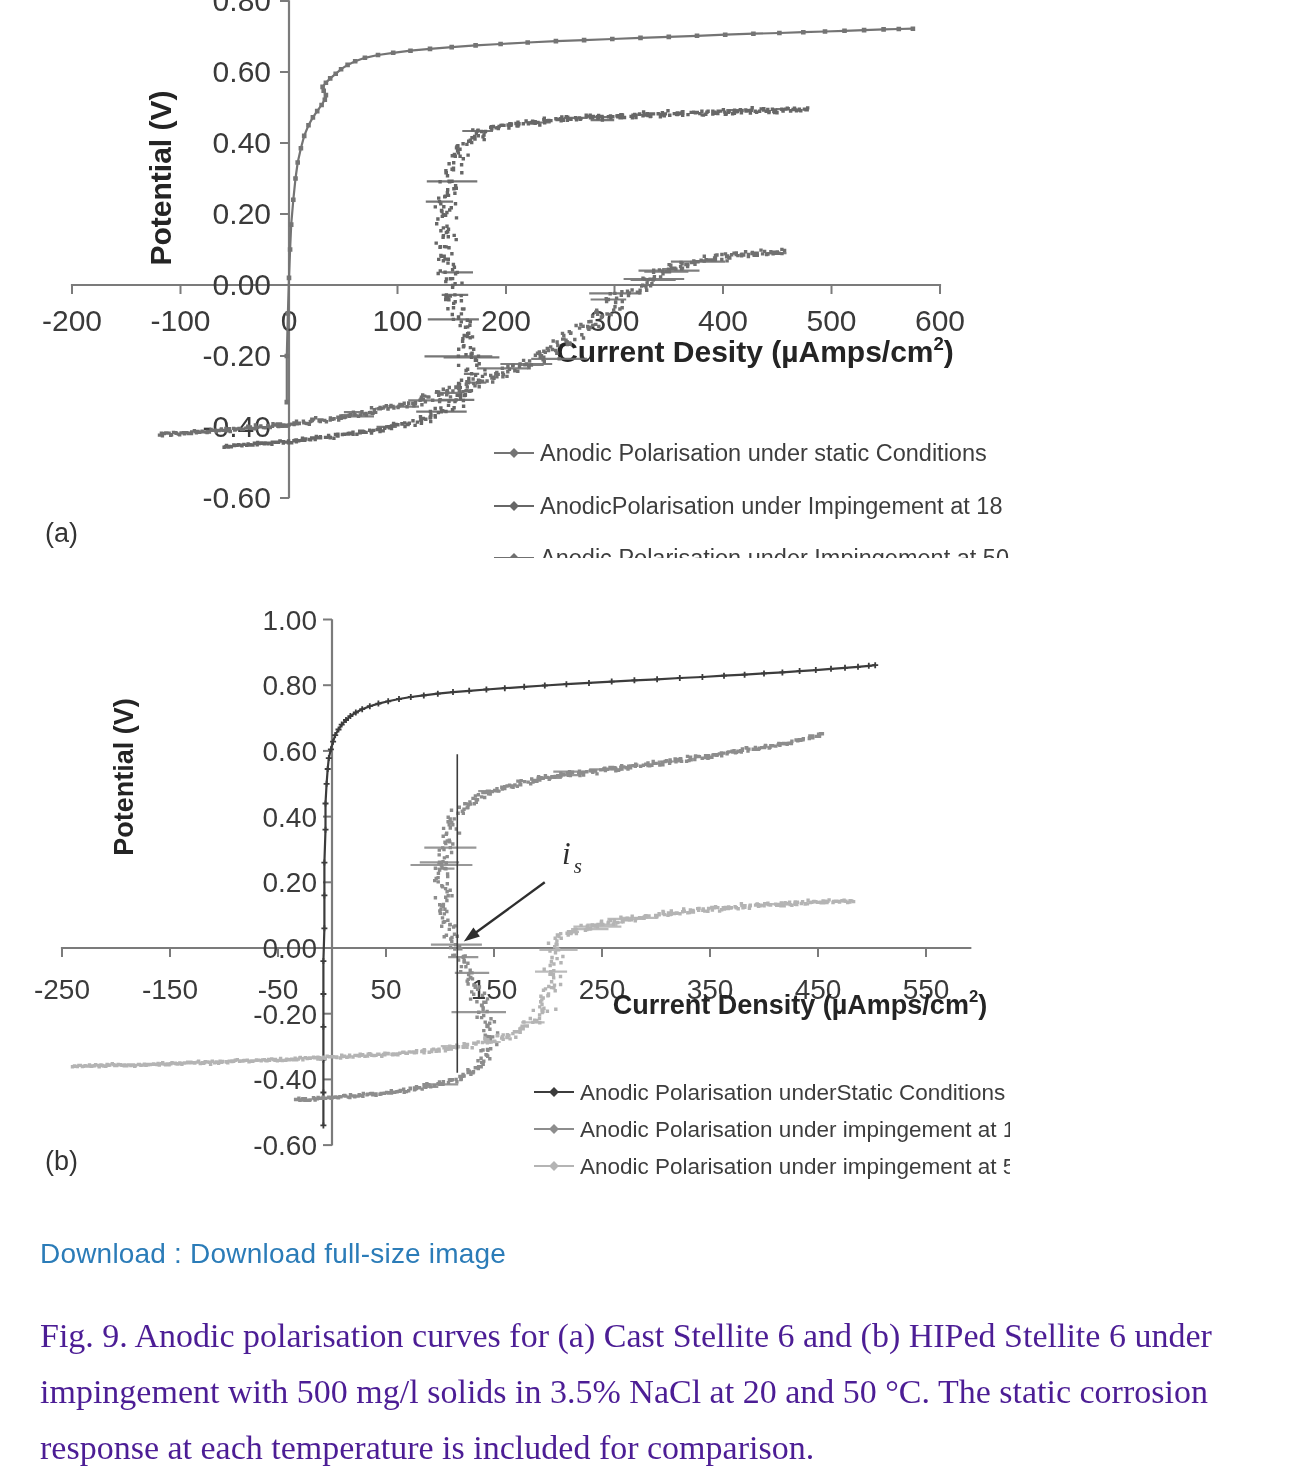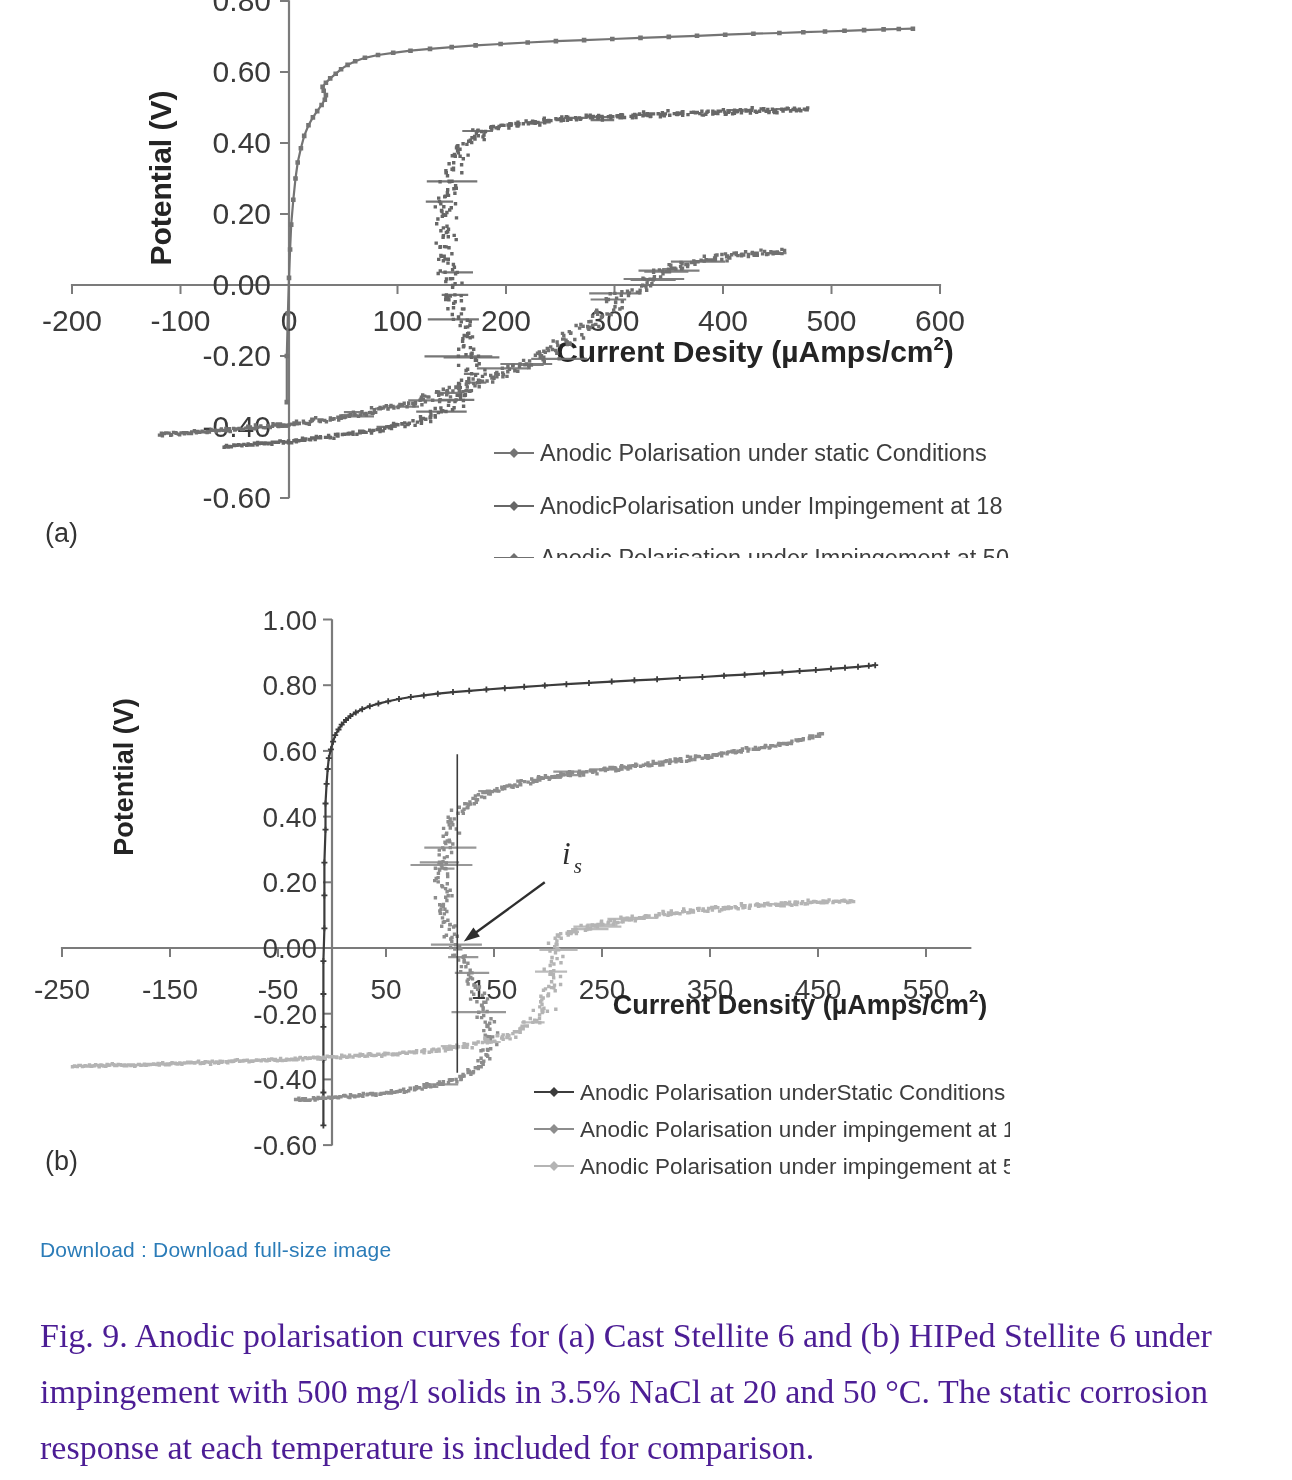--- a/index.html
+++ b/index.html
@@ -4,21 +4,21 @@
 <style>
   html,body{margin:0;padding:0;background:#ffffff;}
   body{width:1292px;height:1480px;position:relative;overflow:hidden;
        font-family:"Liberation Sans",sans-serif;}
   .chart-svg{position:absolute;left:0;filter:blur(0.3px);}
   #chart-a{top:0;}
   #chart-b{top:558px;}
   .panel-label{position:absolute;font-size:27px;color:#333;font-family:"Liberation Sans",sans-serif;}
   #panel-a{left:45px;top:518px;}
   #panel-b{left:45px;top:1146px;}
-  .download-row{position:absolute;left:40px;top:1238px;font-size:21px;
+  .download-row{position:absolute;left:40px;top:1238px;font-size:28px;
       font-family:"Liberation Sans",sans-serif;letter-spacing:0.2px;}
   .download-row a{text-decoration:none;cursor:pointer;}
   .figure-caption{position:absolute;left:40px;top:1308px;width:1215px;
       font-family:Liberation Serif, serif;font-size:34px;line-height:56px;
       color:#4c1d95;}
 </style>
 </head>
 <body>
 
 <svg id="chart-a" class="chart-svg" width="1010" height="558" viewBox="0 0 1010 558">

